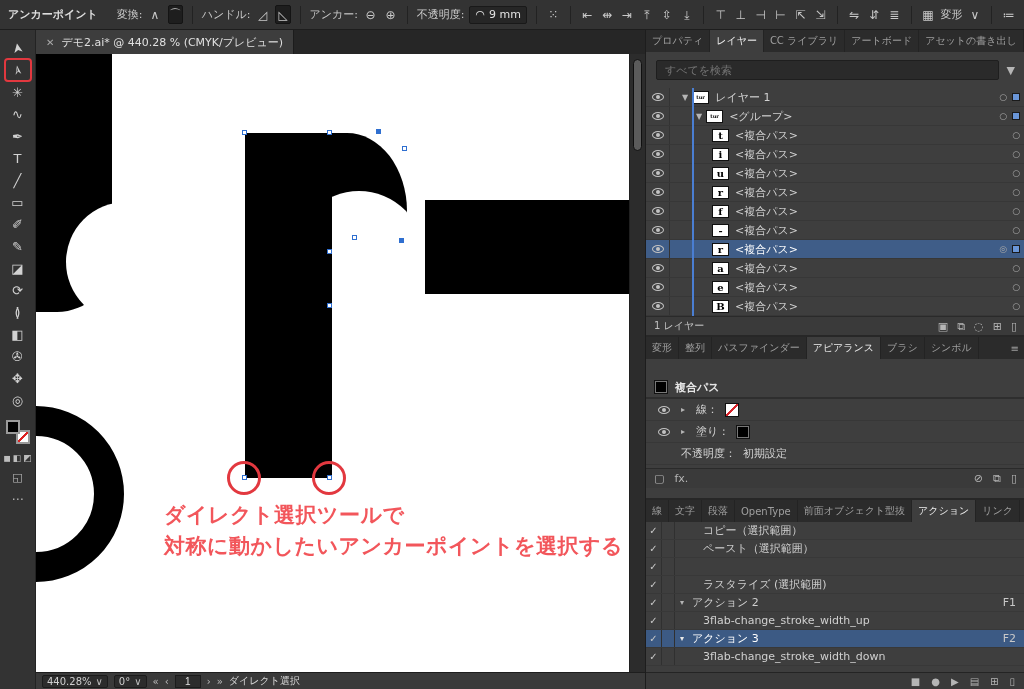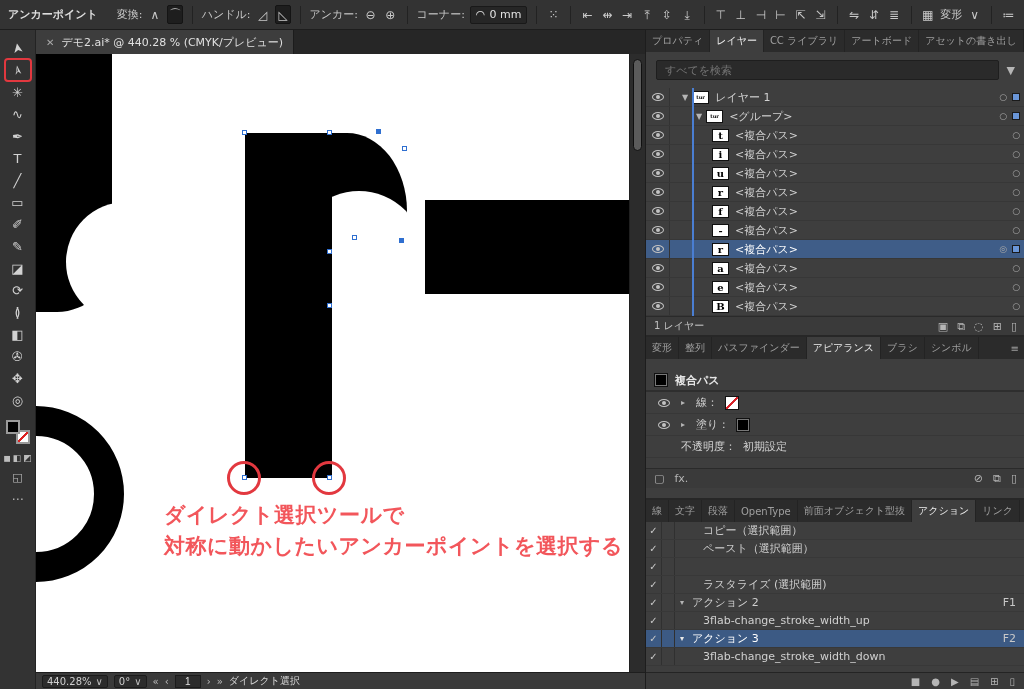--- a/index.html
+++ b/index.html
@@ -120,21 +120,21 @@
          flex:none; }
   #layers-footer { position:absolute; left:0; top:286px; width:379px; height:19px; background:#3a3a3a;
                    border-top:1px solid #2a2a2a; display:flex; align-items:center; font-size:10px;
                    color:#c3c3c3; padding:0 8px; gap:9px; }
   #layers-footer .spacer { flex:1; }
   .f-icon { color:#b5b5b5; font-size:11px; }
 
   .hdivider { position:absolute; left:0; width:379px; height:2px; background:#272727; }
 
   
-  #app-rows { position:absolute; left:0; top:340px; width:379px; }
+  #app-rows { position:absolute; left:0; top:347px; width:379px; }
   .arow { height:22px; display:flex; align-items:center; gap:7px; font-size:11px; color:#d2d2d2;
           border-bottom:1px solid #373737; padding:0 8px; }
   .swatch { width:14px; height:14px; border:1px solid #111; flex:none; }
   .swatch.black { background:#000; box-shadow:0 0 0 1px #777 inset; }
   .swatch.none { background:linear-gradient(135deg,#fff 44%,#d8232a 44%,#d8232a 56%,#fff 56%); }
   #app-footer { position:absolute; left:0; top:438px; width:379px; height:20px; background:#3a3a3a;
                 border-top:1px solid #2a2a2a; display:flex; align-items:center; gap:10px;
                 padding:0 8px; font-size:10px; }
   #app-footer .spacer { flex:1; }
 
@@ -167,24 +167,24 @@
   <span class="tb-icon pressed">⌒</span>
   <span class="tb-sep"></span>
   <span class="tb-label">ハンドル:</span>
   <span class="tb-icon">◿</span>
   <span class="tb-icon pressed">◺</span>
   <span class="tb-sep"></span>
   <span class="tb-label">アンカー:</span>
   <span class="tb-icon">⊖</span>
   <span class="tb-icon">⊕</span>
   <span class="tb-sep"></span>
-  <span class="tb-label">コーナー:</span>
+  <span class="tb-label">不透明度:</span>
   <span class="tb-field">
     <span>◠</span>
-    <span>0 mm</span>
+    <span>9 mm</span>
   </span>
   <span class="tb-sep"></span>
   <span class="tb-icon">⁙</span>
   <span class="tb-sep"></span>
   <span class="tb-icon">⇤</span>
   <span class="tb-icon">⇹</span>
   <span class="tb-icon">⇥</span>
   <span class="tb-icon">⤒</span>
   <span class="tb-icon">⇳</span>
   <span class="tb-icon">⤓</span>

